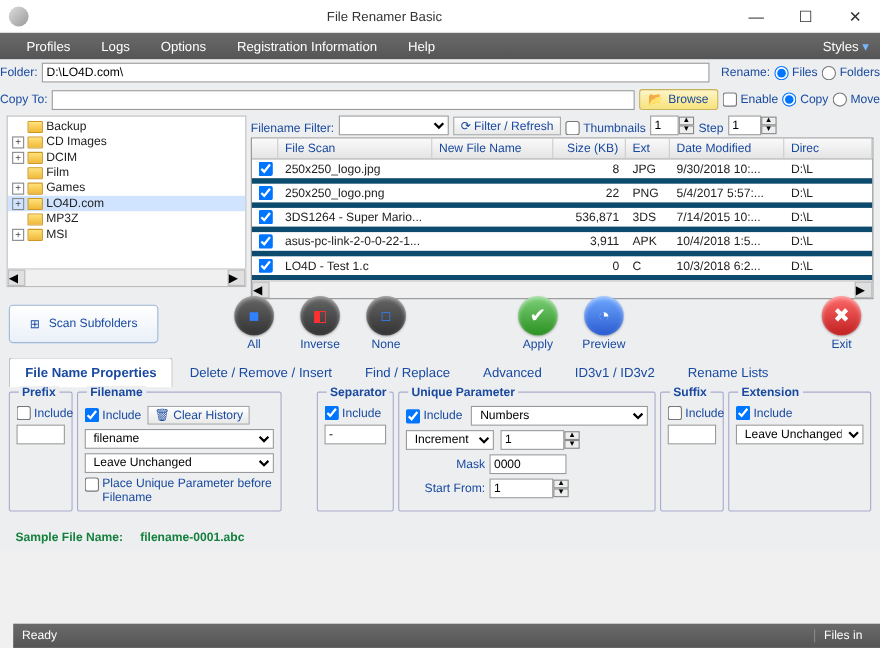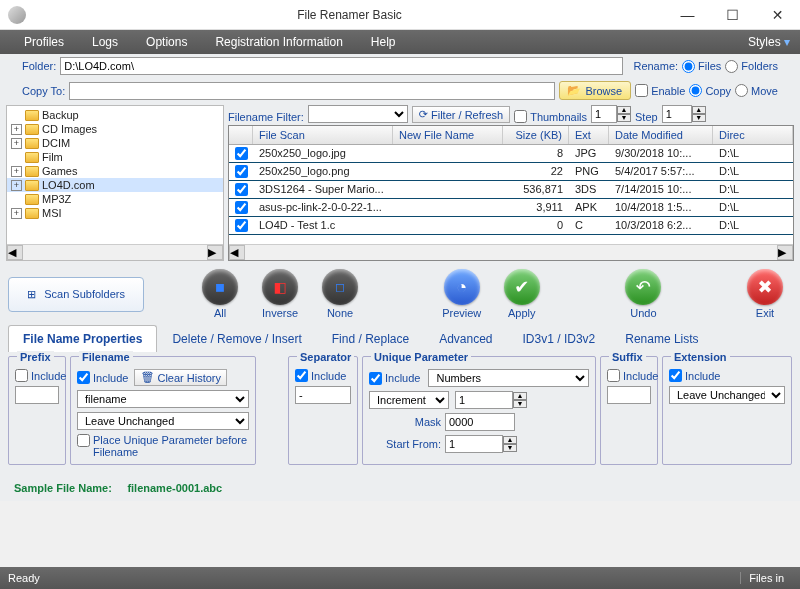--- a/index.html
+++ b/index.html
@@ -10,21 +10,21 @@
 .titlebar .title { flex: 1; text-align: center; font-size: 12px; color: #333; }
 .titlebar .winbtns { display: flex; }
 .titlebar .winbtn { width: 45px; height: 30px; display: flex; align-items: center; justify-content: center; font-size: 14px; color: #333; cursor: pointer; }
 
 .menubar { height: 24px; background: linear-gradient(#6a6a6a,#555); display: flex; align-items: center; padding: 0 10px; color: #fff; }
 .menubar .menuitem { padding: 0 14px; cursor: pointer; font-size: 12px; }
 .menubar .spacer { flex: 1; }
 .menubar .styles { color: #fff; font-size: 12px; cursor: pointer; }
 .menubar .styles::after { content: " ▾"; color: #7ab6ff; }
 
-.row { display: flex; align-items: center; padding: 3px 22px; gap: 4px; background: #eceef0; }
+.row { display: flex; align-items: center; padding: 3px 0; gap: 4px; background: #eceef0; }
 .label { color: #1a4aa0; font-size: 11px; }
 input[type=text], select { border: 1px solid #999; background: #fff; height: 18px; padding: 0 3px; font-size: 11px; }
 .radio, .check { display: inline-flex; align-items: center; gap: 3px; color: #1a4aa0; font-size: 11px; }
 .radio input, .check input { margin: 0; }
 
 .browsebtn { background: linear-gradient(#fdf5c8,#f7e27a); border: 1px solid #c9b35a; border-radius: 3px; padding: 2px 8px; display: flex; align-items: center; gap: 4px; color: #1a4aa0; cursor: pointer; }
 .filterbtn { background: linear-gradient(#fff,#e8e8e8); border: 1px solid #aaa; padding: 1px 6px; display: flex; align-items: center; gap: 3px; color: #1a4aa0; cursor: pointer; font-size: 11px; }
 
 .mainrow { display: flex; height: 160px; background: #eceef0; }
 .treecol { width: 218px; display: flex; flex-direction: column; border: 1px solid #bbb; margin: 2px 0 2px 6px; background: #fff; position: relative; }
@@ -38,21 +38,21 @@
 .hscroll { height: 16px; background: #f0f0f0; border-top: 1px solid #ccc; display: flex; }
 .hscroll .ar { width: 16px; background: #e0e0e0; border: 1px solid #bbb; }
 .hscroll .track { flex: 1; }
 
 .tablecol { flex: 1; margin: 2px 6px 2px 4px; display: flex; flex-direction: column; }
 .tablefilter { display: flex; align-items: flex-end; gap: 4px; margin-bottom: 2px; }
 .tablewrap { flex: 1; border: 1px solid #888; background: #fff; display: flex; flex-direction: column; }
 .thead { display: flex; background: linear-gradient(#fafafa,#e4e4e4); border-bottom: 1px solid #aaa; }
 .th { padding: 3px 6px; border-right: 1px solid #ccc; color: #1a4aa0; font-size: 11px; white-space: nowrap; overflow: hidden; }
 .tbody { flex: 1; overflow: hidden; }
-.tr { display: flex; border-bottom: 1px solid #0c4a6e; }
+.tr { display: flex; border-bottom: 5px solid #0c4a6e; align-items: center; }
 .td { padding: 2px 6px; white-space: nowrap; overflow: hidden; color: #222; }
 .td.num { text-align: right; }
 .chkcell { width: 24px; display: flex; align-items: center; justify-content: center; }
 .chkcell input { margin: 0; }
 .tscroll { display: flex; }
 .tscroll .h { flex: 1; height: 16px; background: #f0f0f0; border-top: 1px solid #ccc; display: flex; }
 .tscroll .h .ar { width: 16px; background: #e0e0e0; border: 1px solid #bbb; }
 .tscroll .h .track { flex: 1; }
 
 .actionrow { display: flex; align-items: center; padding: 6px 8px; gap: 6px; background: #eceef0; }
@@ -91,21 +91,21 @@
 .clearhist { background: linear-gradient(#fff,#e8e8e8); border: 1px solid #aaa; padding: 1px 5px; display: inline-flex; align-items: center; gap: 3px; color: #1a4aa0; cursor: pointer; font-size: 11px; }
 .numfield { display: flex; align-items: center; }
 .numfield input { width: 58px; }
 .numfield .spin { display: flex; flex-direction: column; }
 .numfield .spin div { width: 14px; height: 8px; border: 1px solid #888; background: #eee; font-size: 7px; line-height: 6px; text-align: center; cursor: pointer; }
 .maskrow { display: flex; align-items: center; gap: 4px; }
 .maskrow .ml { width: 72px; text-align: right; color: #1a4aa0; }
 
 .sample { padding: 6px 14px; background: #eceef0; color: #15803d; font-size: 14px; font-weight: bold; }
 
-.statusbar { position: absolute; bottom: 0; left: 0; right: 0; height: 22px; background: linear-gradient(#6a6a6a,#555); display: flex; align-items: center; color: #fff; padding: 0 8px; font-size: 11px; }
+.statusbar { position: absolute; bottom: 0; left: 12px; right: 0; height: 22px; background: linear-gradient(#6a6a6a,#555); display: flex; align-items: center; color: #fff; padding: 0 8px; font-size: 11px; }
 .statusbar .sp { flex: 1; }
 .statusbar .cell { border-left: 1px solid #888; padding: 0 8px; }
 </style>
 </head>
 <body>
 
 <div class="titlebar">
   <div class="appicon"></div>
   <div class="title">File Renamer Basic</div>
   <div class="winbtns">
@@ -330,32 +330,28 @@
   <div class="bigbtn">
       <div class="ico inv"></div>
       <div class="lbl">Inverse</div>
     </div>
   <div class="bigbtn">
       <div class="ico none"></div>
       <div class="lbl">None</div>
     </div>
   <div style="flex:0.3"></div>
   <div class="bigbtn">
+      <div class="ico apply"></div>
+      <div class="lbl">Apply</div>
+    </div>
+  <div class="bigbtn">
       <div class="ico prev"></div>
       <div class="lbl">Preview</div>
     </div>
-  <div class="bigbtn">
-      <div class="ico apply"></div>
-      <div class="lbl">Apply</div>
-    </div>
   <div style="flex:0.3"></div>
-  <div class="bigbtn">
-      <div class="ico undo"></div>
-      <div class="lbl">Undo</div>
-    </div>
   <div style="flex:0.3"></div>
   <div class="bigbtn">
       <div class="ico exit"></div>
       <div class="lbl">Exit</div>
     </div>
 </div>
 
 <div class="tabs">
   <div class="tab active">File Name Properties</div>
   <div class="tab">Delete / Remove / Insert</div>

